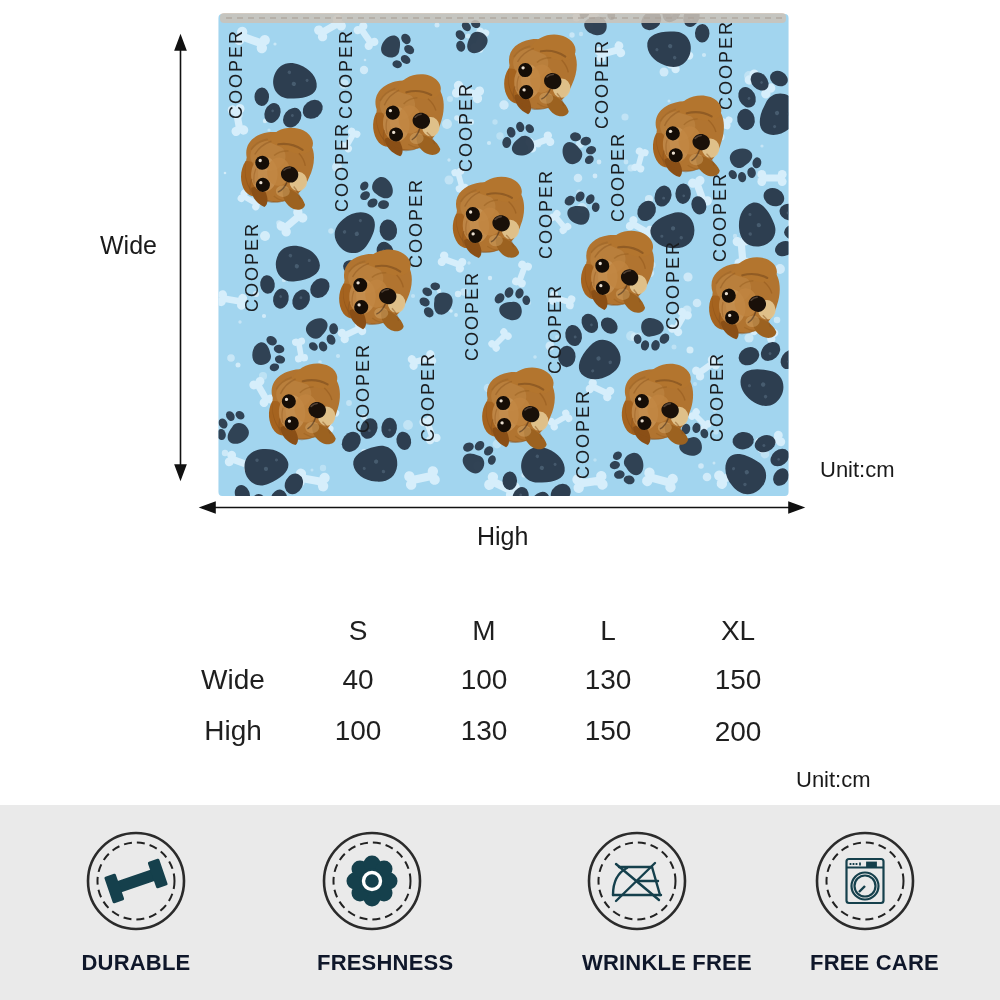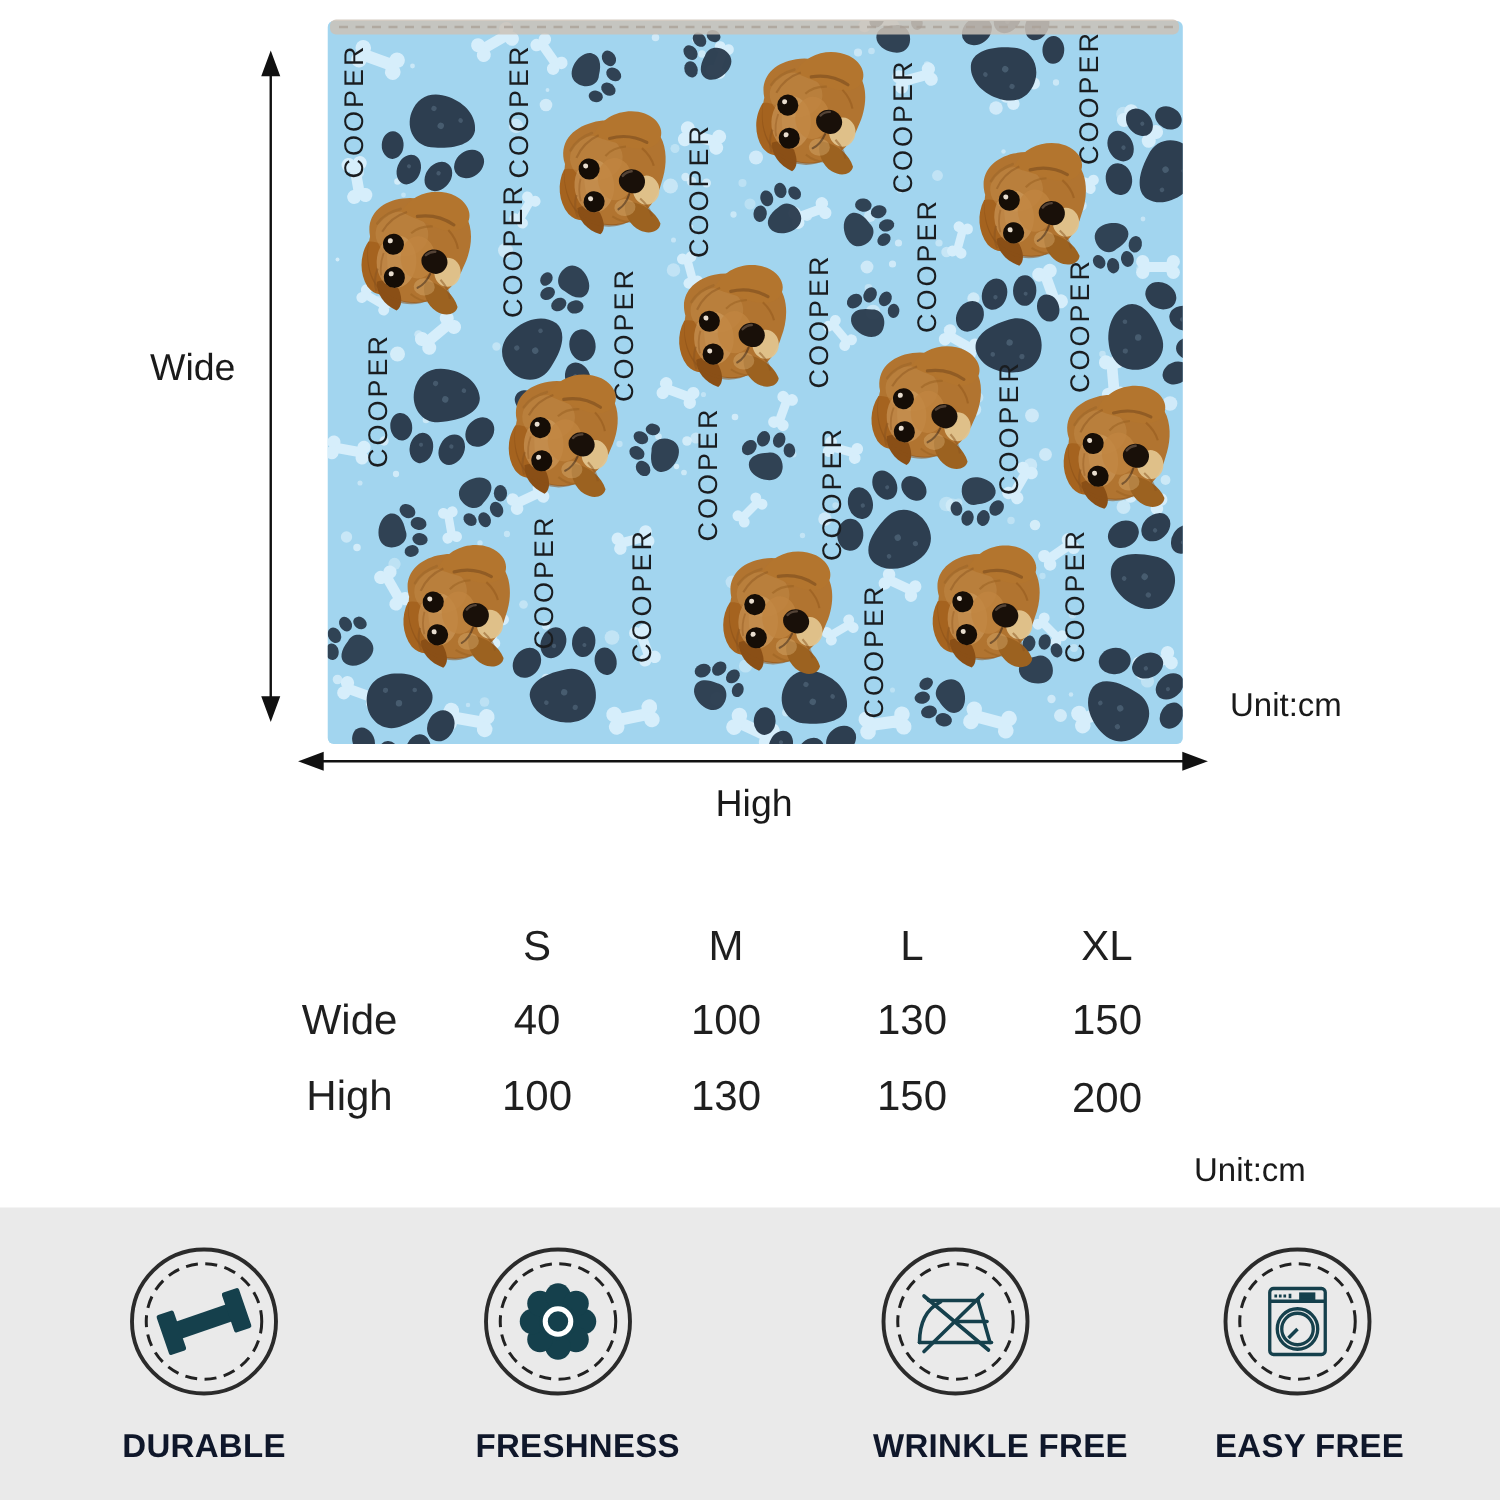--- a/index.html
+++ b/index.html
@@ -410,12 +410,12 @@
         <circle cx="0" cy="5" r="10.5"></circle>
       </g>
       <g stroke="#15404c" stroke-width="1.8" fill="#15404c">
         <line x1="-14.5" y1="-18" x2="-14.5" y2="-16"></line>
         <line x1="-11.5" y1="-18" x2="-11.5" y2="-16"></line>
         <line x1="-8.5" y1="-18" x2="-8.5" y2="-16"></line>
         <line x1="-5" y1="-18.5" x2="-5" y2="-15.5"></line>
         <rect x="2" y="-18.5" width="9" height="4"></rect>
         <line x1="-6" y1="11" x2="0" y2="5" stroke-width="2.4"></line>
       </g>
-    </svg><div class="cap">EASY FREE</div></div>
+    </svg><div class="cap">FREE CARE</div></div>
 </body></html>

